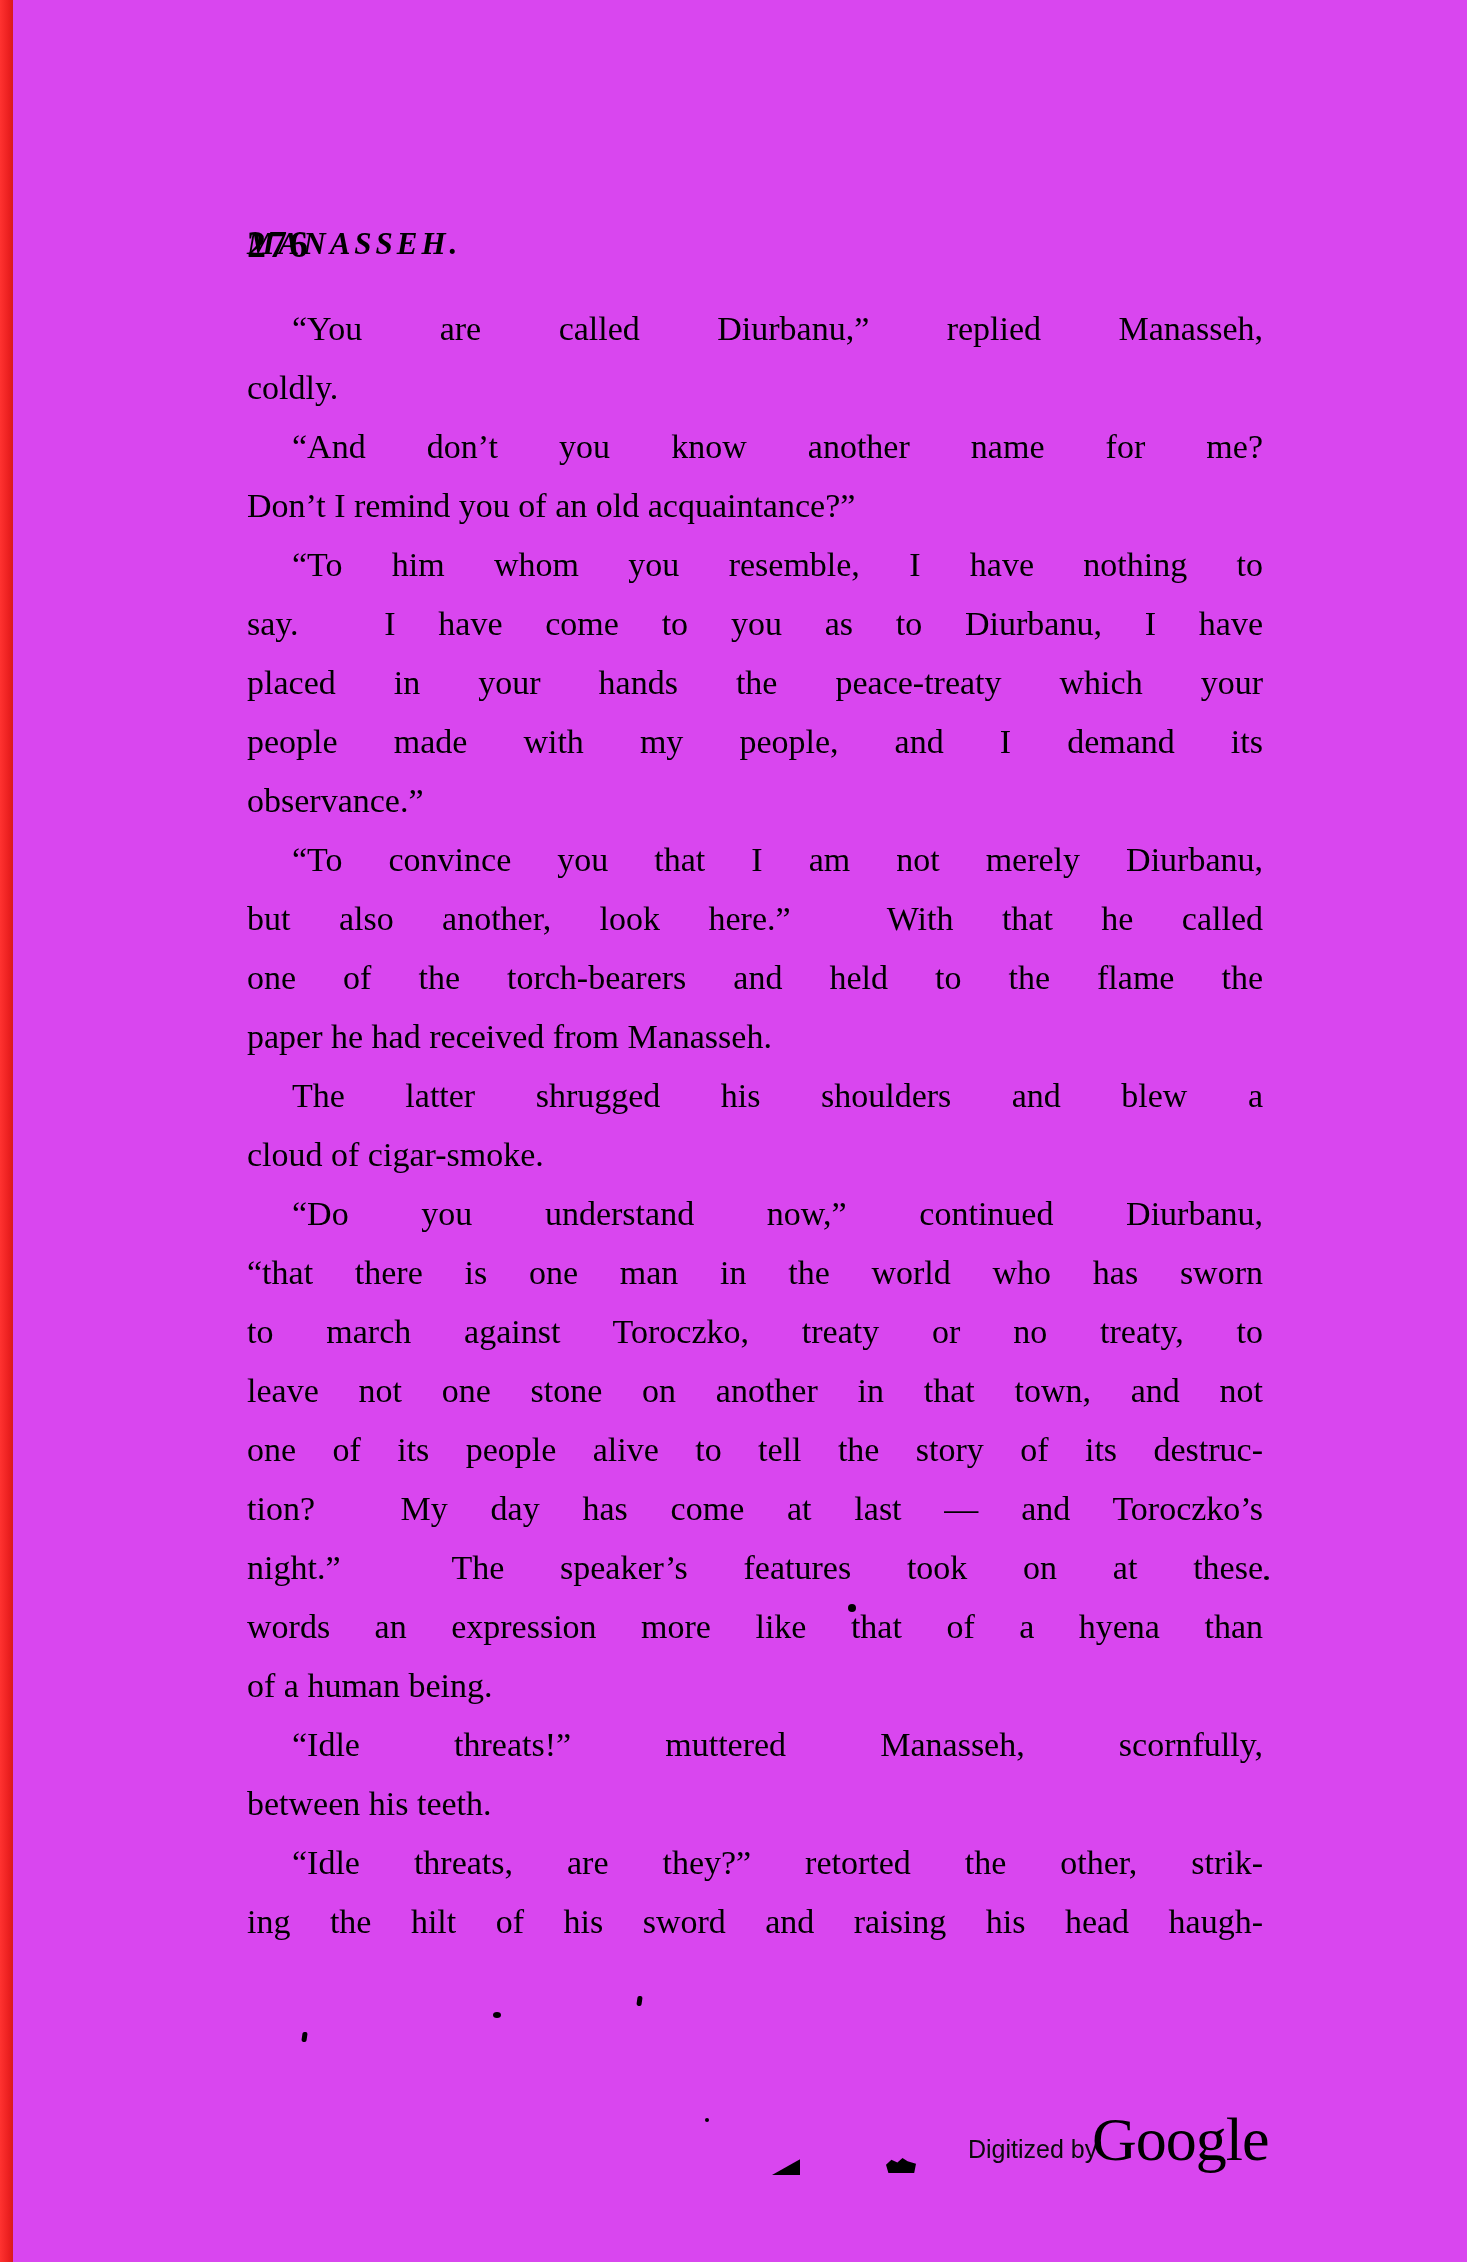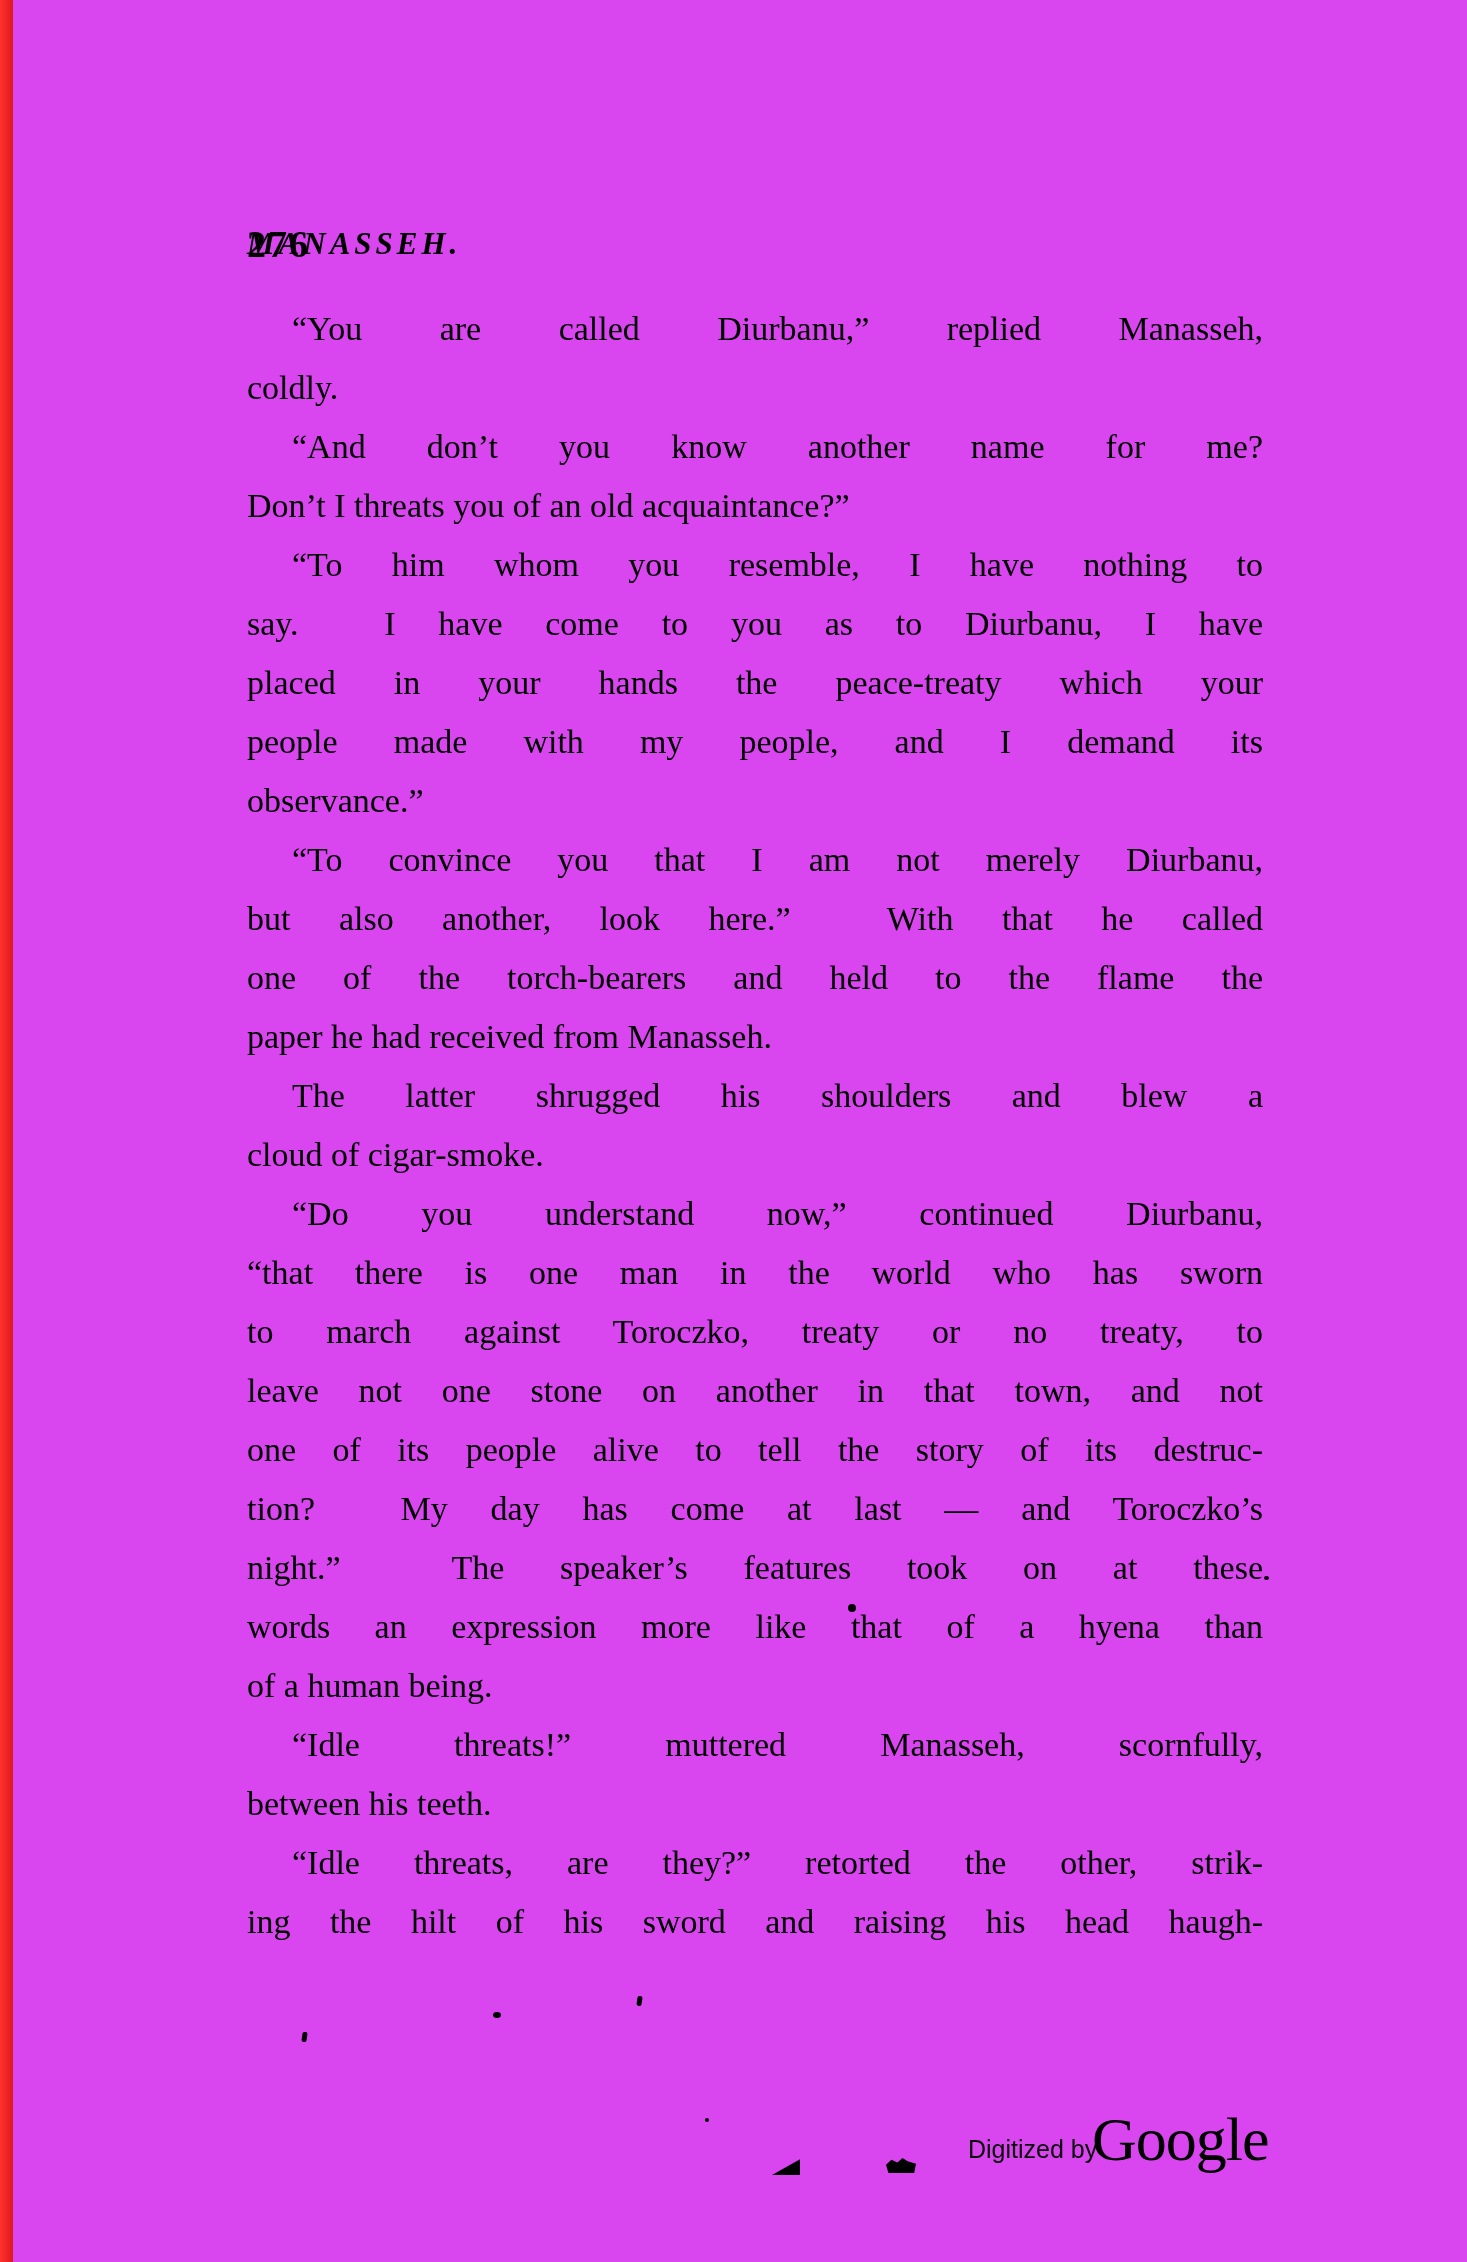--- a/index.html
+++ b/index.html
@@ -59,21 +59,21 @@
 <div class="page">
   <div class="edge-strip"></div>
 
   <div class="page-number">276</div>
   <div class="running-head">MANASSEH.</div>
 
   <div class="text-block" id="text-block">
       <div class="line indent justify">“You are called Diurbanu,” replied Manasseh,</div>
       <div class="line">coldly.</div>
       <div class="line indent justify">“And don’t you know another name for me?</div>
-      <div class="line">Don’t I threats you of an old acquaintance?”</div>
+      <div class="line">Don’t I remind you of an old acquaintance?”</div>
       <div class="line indent justify">“To him whom you resemble, I have nothing to</div>
       <div class="line justify">say.&nbsp; I have come to you as to Diurbanu, I have</div>
       <div class="line justify">placed in your hands the peace-treaty which your</div>
       <div class="line justify">people made with my people, and I demand its</div>
       <div class="line">observance.”</div>
       <div class="line indent justify">“To convince you that I am not merely Diurbanu,</div>
       <div class="line justify">but also another, look here.”&nbsp; With that he called</div>
       <div class="line justify">one of the torch-bearers and held to the flame the</div>
       <div class="line">paper he had received from Manasseh.</div>
       <div class="line indent justify">The latter shrugged his shoulders and blew a</div>

